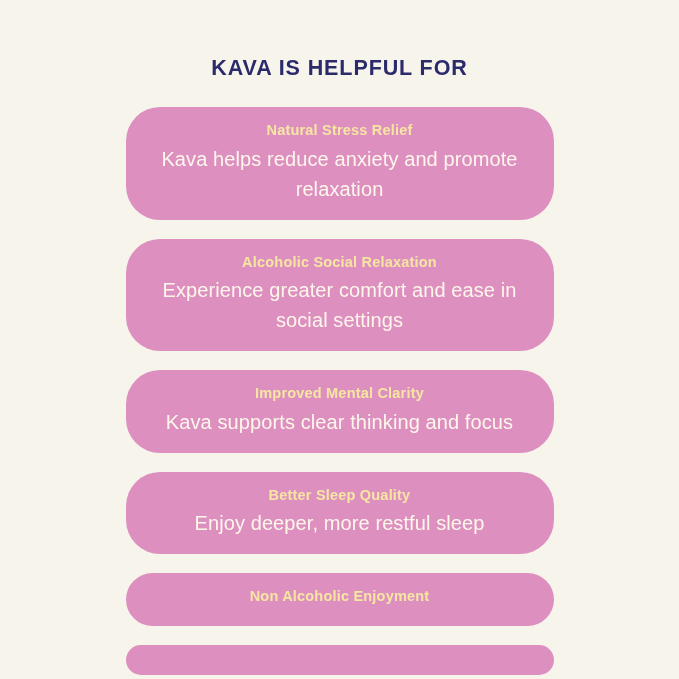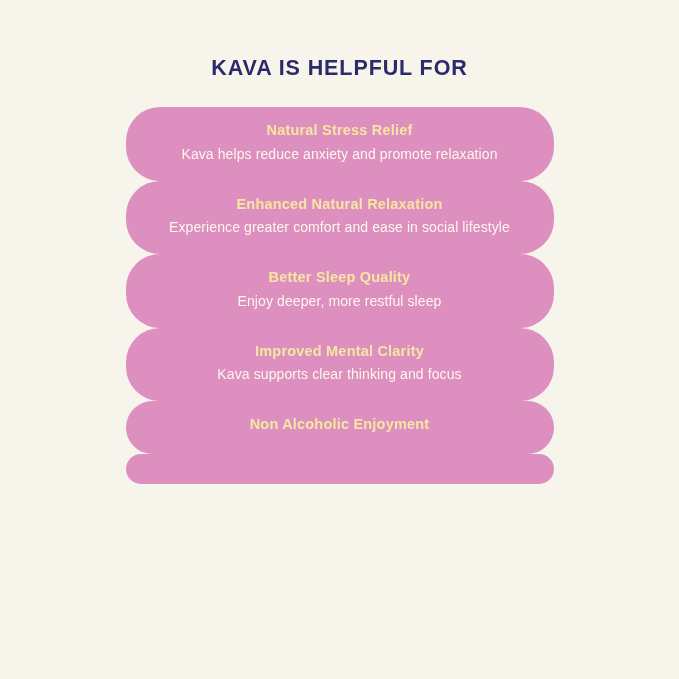--- a/index.html
+++ b/index.html
@@ -31,21 +31,21 @@
     color: #2b2a6b;
     text-align: center;
     font-family: "Liberation Sans", sans-serif;
   }
   .cards {
     margin-top: 26px;
     width: 100%;
     display: flex;
     flex-direction: column;
     align-items: center;
-    gap: 0;
+    gap: 19px;
   }
   .card {
     width: 428px;
     background: #dd8fc0;
     border-radius: 34px;
     box-sizing: border-box;
     padding: 14px 22px 16px 22px;
     display: flex;
     flex-direction: column;
     align-items: center;
@@ -55,21 +55,21 @@
   .card-title {
     color: #f6e6a2;
     font-size: 14.5px;
     font-weight: bold;
     letter-spacing: 0.2px;
     line-height: 1.35;
     margin-bottom: 3px;
   }
   .card-desc {
     color: #fdf7ea;
-    font-size: 14px;
+    font-size: 20px;
     font-weight: normal;
     line-height: 1.5;
     letter-spacing: 0.1px;
   }
   .card-desc .line {
     display: block;
   }
 </style>
 </head>
 <body>
@@ -81,37 +81,37 @@
   <div class="cards">
 
     <div class="card">
       <div class="card-title">Natural Stress Relief</div>
       <div class="card-desc">
         <span class="line">Kava helps reduce anxiety and promote relaxation</span>
       </div>
     </div>
 
     <div class="card">
-      <div class="card-title">Enhanced Natural Relaxation</div>
+      <div class="card-title">Alcoholic Social Relaxation</div>
       <div class="card-desc">
-        <span class="line">Experience greater comfort and ease in social lifestyle</span>
+        <span class="line">Experience greater comfort and ease in social settings</span>
+      </div>
+    </div>
+
+    <div class="card">
+      <div class="card-title">Improved Mental Clarity</div>
+      <div class="card-desc">
+        <span class="line">Kava supports clear thinking and focus</span>
       </div>
     </div>
 
     <div class="card">
       <div class="card-title">Better Sleep Quality</div>
       <div class="card-desc">
         <span class="line">Enjoy deeper, more restful sleep</span>
-      </div>
-    </div>
-
-    <div class="card">
-      <div class="card-title">Improved Mental Clarity</div>
-      <div class="card-desc">
-        <span class="line">Kava supports clear thinking and focus</span>
       </div>
     </div>
 
     <div class="card">
       <div class="card-title">Non Alcoholic Enjoyment</div>
     </div>
 
     <div class="card">
       <div class="card-desc">
       </div>

